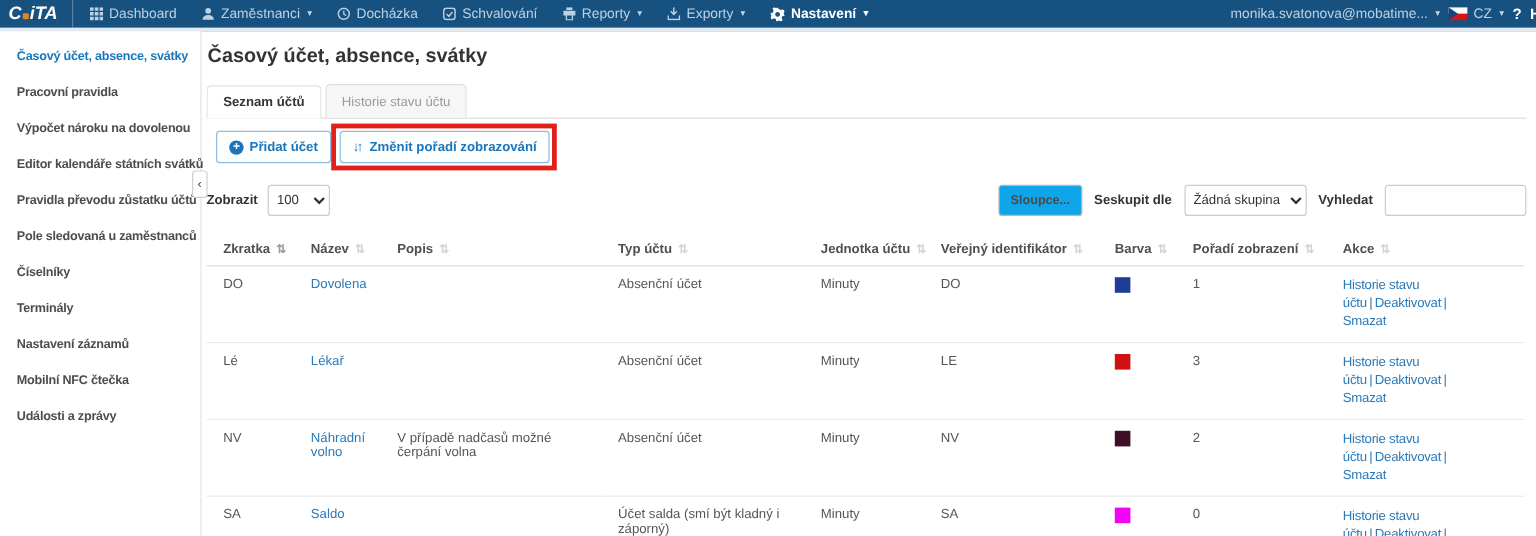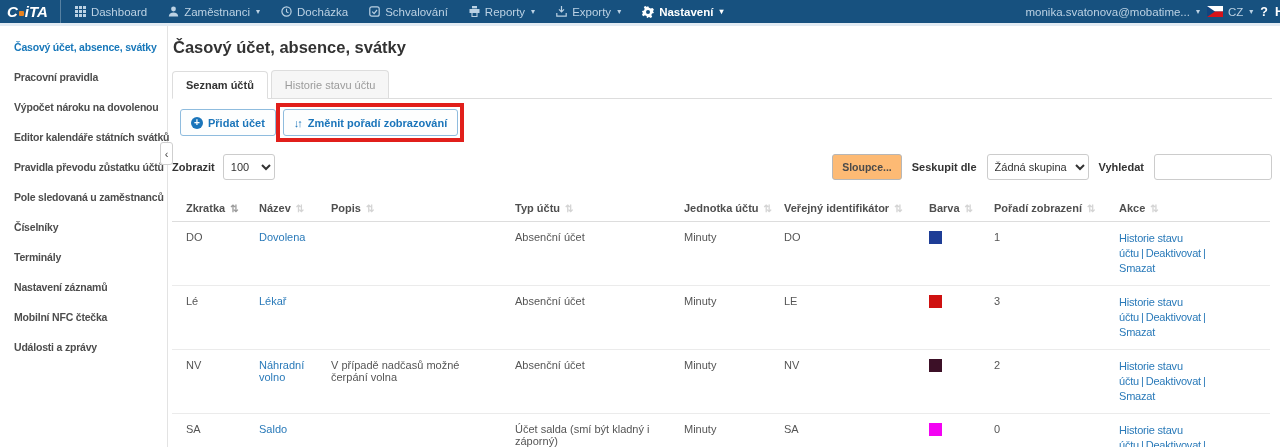--- a/index.html
+++ b/index.html
@@ -11,21 +11,21 @@
   
   .navbar {
     position:absolute; top:0; left:0; width:1280px; height:26px;
     background:#17517f; border-bottom:3px solid #e2ebf3;
     display:flex; align-items:center; color:#bcd2e4; white-space:nowrap; overflow:hidden;
     font-size:11.5px;
   }
   .logo { display:flex; align-items:center; padding:0 12px 0 7px; color:#fff; font-weight:bold; font-style:italic; font-size:15px; cursor:pointer; }
   .logo .logo-dot { width:5px; height:5px; background:#e8821e; display:inline-block; margin:3px 1px 0 1px; border-radius:1px; }
   .nav-sep { width:1px; align-self:stretch; background:rgba(255,255,255,.28); margin-right:14px; }
-  .nav-item { display:flex; align-items:center; gap:5px; margin-right:21px; cursor:pointer; }
+  .nav-item { display:flex; align-items:flex-start; gap:5px; margin-right:21px; cursor:pointer; }
   .nav-item svg { display:block; }
   .nav-item.active { color:#fff; font-weight:bold; }
   .caret { font-size:8px; margin-left:1px; }
   .nav-right { margin-left:auto; display:flex; align-items:center; gap:7px; margin-right:-4px; }
   .nav-right .help { color:#fff; font-weight:bold; font-size:12.5px; }
   .flag { display:block; border:0; }
   
   .sidebar {
     position:absolute; top:26px; left:0; width:168px; bottom:0;
     background:#fff; border-right:1px solid #e3e3e3; padding-top:6px;
@@ -71,21 +71,21 @@
   
   .filter-row { margin-top:17px; display:flex; align-items:center; height:27px; font-size:11px; }
   .filter-row .lbl { font-weight:bold; color:#333; }
   select {
     font-family:"Liberation Sans", sans-serif; font-size:11px; color:#333;
     border:1px solid #ccc; border-radius:3px; height:26px; background:#fff; padding:0 3px;
   }
   .show-select { width:52px; margin-left:8px; }
   .right-filters { margin-left:auto; display:flex; align-items:center; gap:10px; }
   .btn-gray {
-    border:1px solid #b7b7b7; border-radius:3px; background:#fdba74; color:#4a4a4a;
+    border:1px solid #b7b7b7; border-radius:3px; background:#0ea5e9; color:#4a4a4a;
     font-weight:bold; font-size:10.5px; padding:6px 9px; cursor:pointer; white-space:nowrap;
   }
   .group-select { width:102px; }
   .search-input { width:118px; height:26px; border:1px solid #ccc; border-radius:3px; padding:0 6px; font-size:11px; }
   
   table.accounts { border-collapse:collapse; table-layout:fixed; width:1098px; margin-top:15px; }
   .accounts th {
     text-align:left; font-size:11px; color:#4f4f4f; font-weight:bold;
     padding:7px 8px 7px 14px; border-bottom:1px solid #ddd; cursor:pointer; white-space:nowrap;
   }

